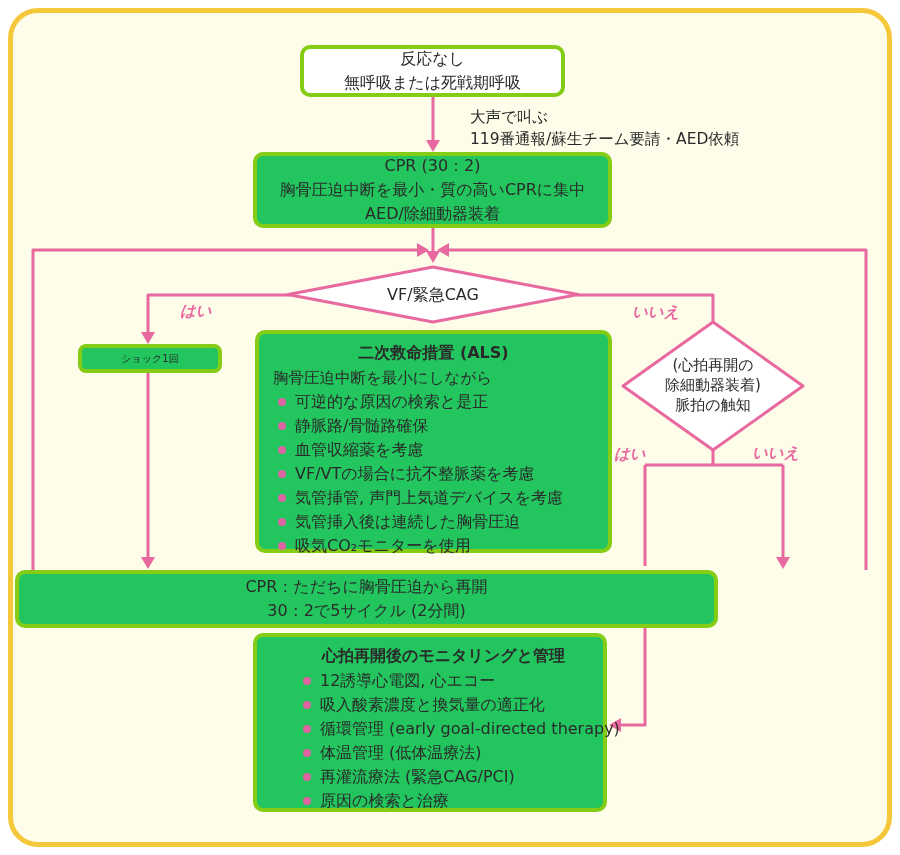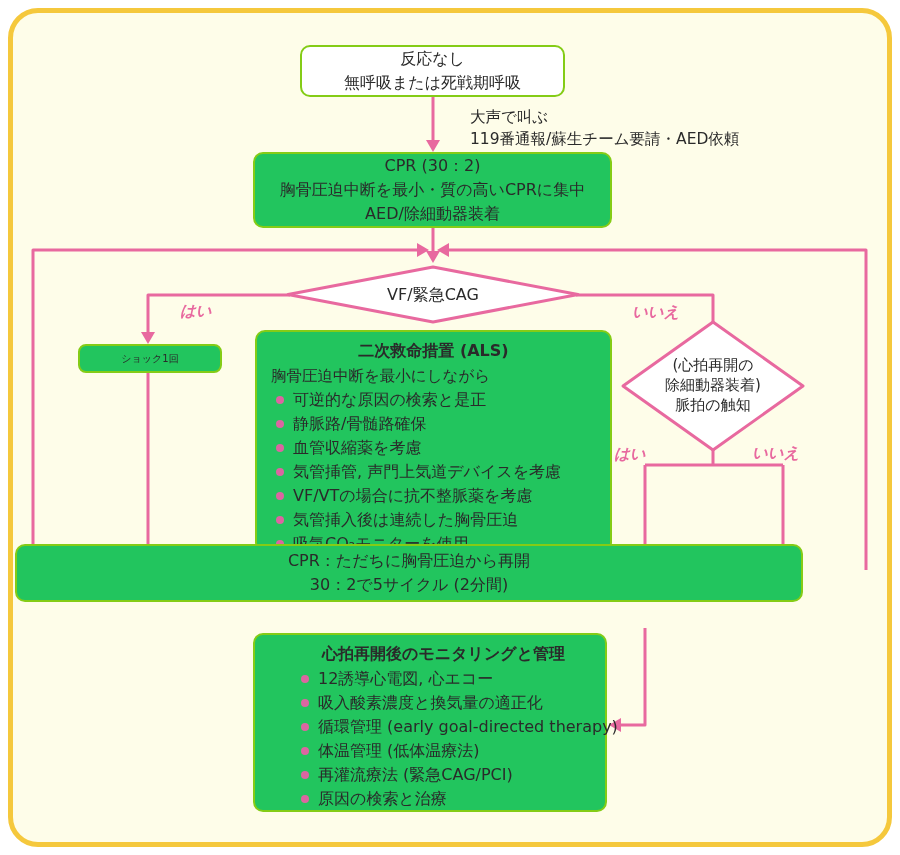--- a/index.html
+++ b/index.html
@@ -9,21 +9,21 @@
     overflow:hidden;
   }
   .frame {
     position:absolute; left:8px; top:8px; width:884px; height:839px;
     box-sizing:border-box; background:#fefde9;
     border:5px solid #f5c83c; border-radius:30px;
   }
   svg.wires { position:absolute; left:0; top:0; pointer-events:none; }
   .node {
     position:absolute; box-sizing:border-box;
-    border:2px solid #84cc16; border-radius:10px;
+    border:4px solid #84cc16; border-radius:10px;
     display:flex; flex-direction:column; justify-content:center;
   }
   .white-fill { background:#ffffff; }
   .pink-fill  { background:#22c55e; }
   .center-lines { align-items:center; text-align:center; }
   .line { white-space:nowrap; font-size:16px; line-height:24px; }
   .callout { position:absolute; font-size:15.5px; line-height:22px; white-space:nowrap; }
   .edge-label {
     position:absolute; color:#e8699f; font-size:15.5px; font-weight:bold; white-space:nowrap;font-style:italic;
   }
@@ -120,44 +120,44 @@
       <li>
           <span class="dot"></span>
           <span>静脈路/骨髄路確保</span>
         </li>
       <li>
           <span class="dot"></span>
           <span>血管収縮薬を考慮</span>
         </li>
       <li>
           <span class="dot"></span>
-          <span>気管挿管, 声門上気道デバイスを考慮</span>
+          <span>VF/VTの場合に抗不整脈薬を考慮</span>
         </li>
       <li>
           <span class="dot"></span>
-          <span>VF/VTの場合に抗不整脈薬を考慮</span>
+          <span>気管挿管, 声門上気道デバイスを考慮</span>
         </li>
       <li>
           <span class="dot"></span>
           <span>気管挿入後は連続した胸骨圧迫</span>
         </li>
       <li>
           <span class="dot"></span>
           <span>吸気CO₂モニターを使用</span>
         </li>
     </ul>
   </div>
 
   <div class="diamond-text small" style="left:633px; top:355px; width:160px;">
     <div>(心拍再開の</div>
     <div>除細動器装着)</div>
     <div>脈拍の触知</div>
   </div>
 
-  <div class="node pink-fill center-lines" style="left:15px; top:544px; width:788px; height:58px;">
+  <div class="node pink-fill center-lines" style="left:15px; top:570px; width:703px; height:58px;">
     <div class="line">CPR：ただちに胸骨圧迫から再開</div>
     <div class="line">30：2で5サイクル (2分間)</div>
   </div>
 
   <div class="node pink-fill pad-box" style="left:253px; top:633px; width:354px; height:179px;padding-left:41px;">
     <div class="node-title">心拍再開後のモニタリングと管理</div>
     <ul class="bullets">
       <li>
           <span class="dot"></span>
           <span>12誘導心電図, 心エコー</span>

